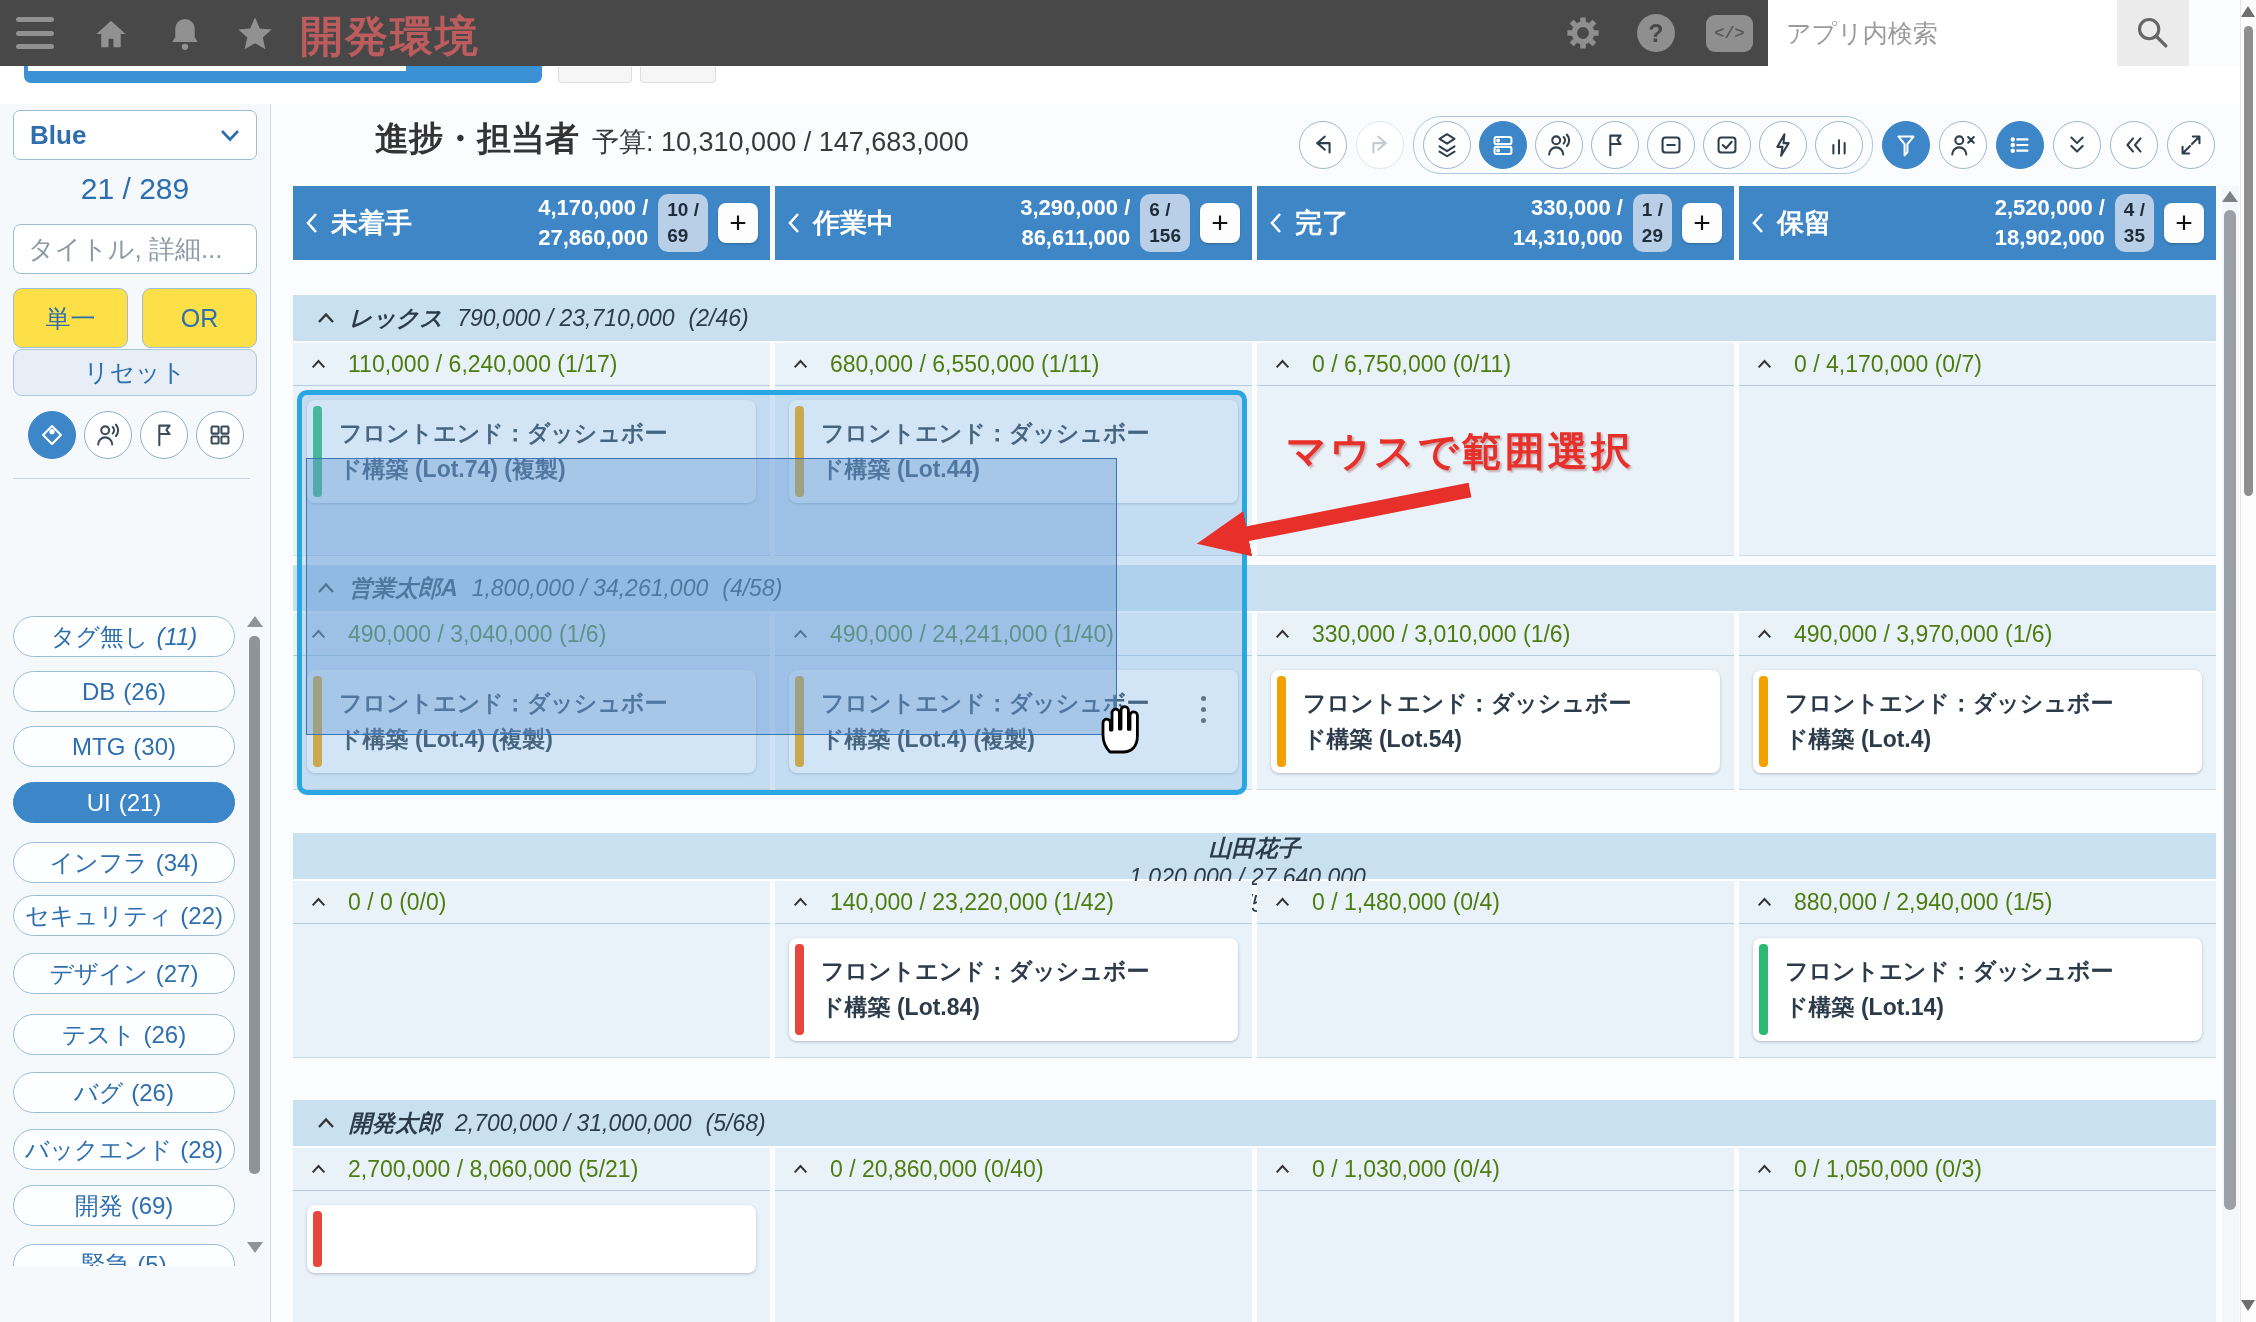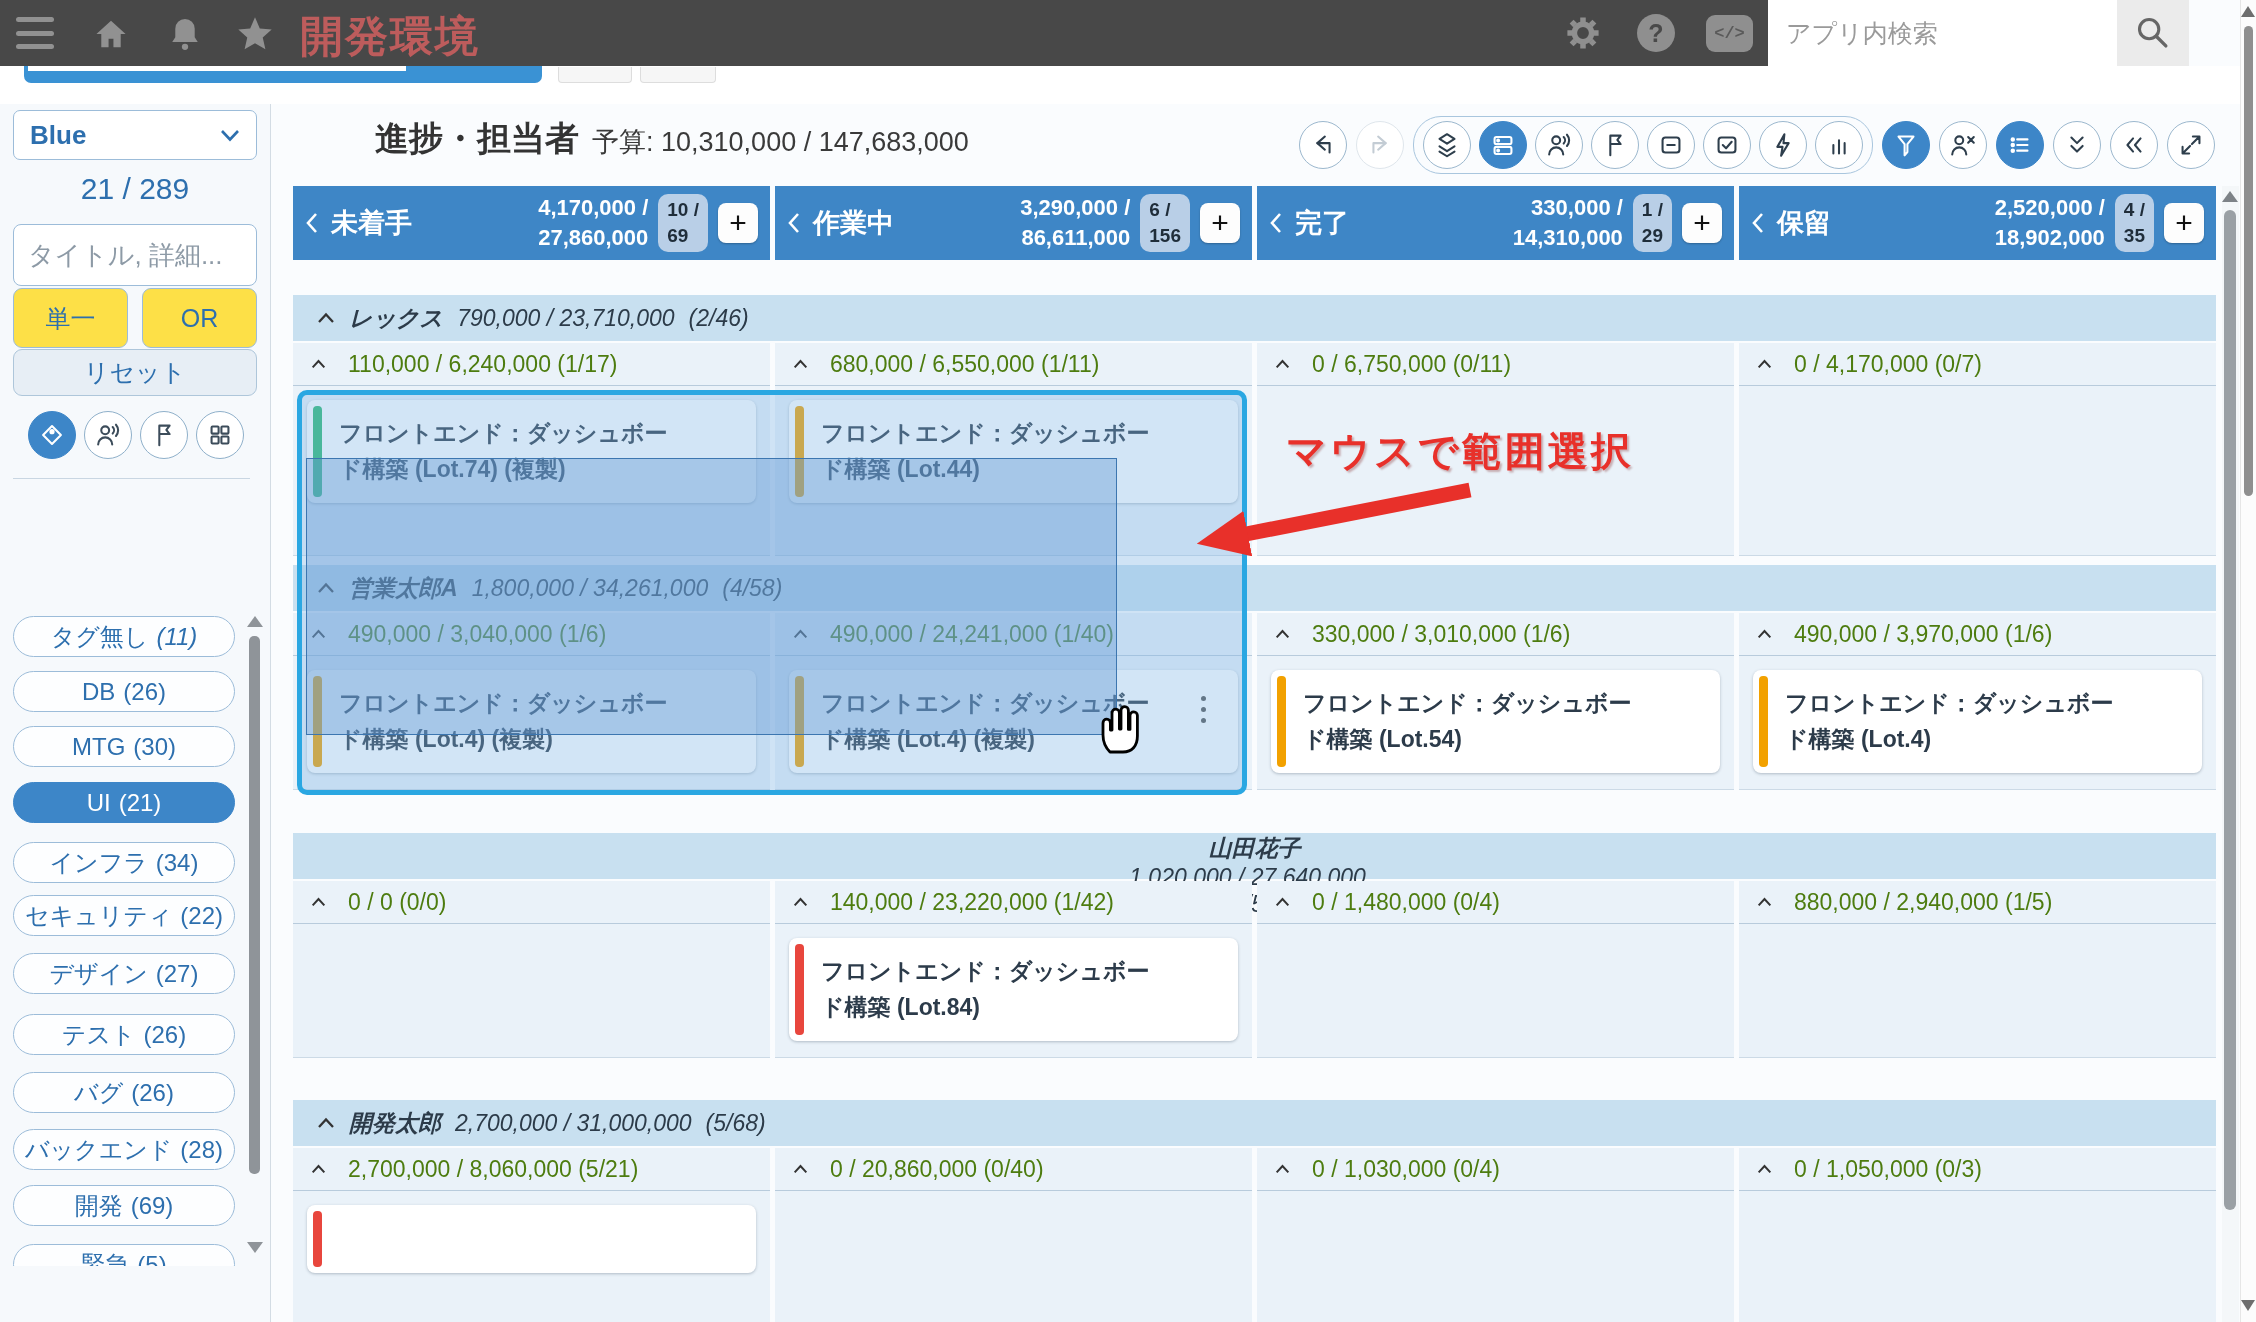--- a/index.html
+++ b/index.html
@@ -22,21 +22,21 @@
   .tabblue{left:24px;top:66px;width:518px;height:17px;background:#3a92d4;border-radius:0 0 7px 7px;z-index:3;}
   .tabwhiteline{left:28px;top:66px;width:378px;height:5px;background:#fff;z-index:4;}
   .tabstub{top:67px;height:15px;background:#f6f6f6;border:1px solid #ddd;border-top:none;border-radius:0 0 4px 4px;z-index:3;}
   
   .sidebar{left:0;top:104px;width:270px;height:1218px;background:#f6f9fc;z-index:2;}
   .sb-divider{left:270px;top:104px;width:1px;height:1218px;background:#d3dce4;z-index:2;}
   .sb-select{left:13px;top:6px;width:244px;height:50px;background:#fff;border:1px solid #9cbcd9;border-radius:7px;
              display:flex;align-items:center;justify-content:space-between;padding:0 16px;box-sizing:border-box;cursor:pointer;}
   .sb-select span{color:#2d6fae;font-size:26px;font-weight:bold;}
   .sb-count{left:0;top:68px;width:270px;text-align:center;color:#2d6fae;font-size:30px;}
-  .sb-input{left:13px;top:120px;width:244px;height:62px;background:#fff;border:1px solid #9cbcd9;border-radius:8px;
+  .sb-input{left:13px;top:120px;width:244px;height:50px;background:#fff;border:1px solid #9cbcd9;border-radius:8px;
             font-size:26px;color:#8b5cf6;padding:11px 14px;box-sizing:border-box;outline:none;}
   .sb-input::placeholder{color:#8d9aa6;}
   .sb-btn{height:60px;background:#fde047;border:1px solid #9cbcd9;border-radius:9px;color:#2d6fae;font-size:25px;cursor:pointer;}
   .sb-reset{left:13px;top:245px;width:244px;height:47px;background:#e7eef5;border:1px solid #aec6da;border-radius:9px;color:#2d6fae;font-size:25px;cursor:pointer;}
   .sb-circ{width:46px;height:46px;border-radius:50%;background:#fff;border:1px solid #8fb0ca;display:flex;align-items:center;justify-content:center;cursor:pointer;color:#3c4c5a;}
   .sb-circ.active{background:#3d86c8;border-color:#3d86c8;color:#fff;}
   .sb-hr{left:13px;top:374px;width:237px;height:1px;background:#c9d6e2;}
   .taglist{left:0;top:400px;width:270px;height:762px;overflow:hidden;}
   .pill{position:absolute;left:13px;width:222px;height:41px;border:1px solid #9cbcd9;border-radius:21px;background:#fdfeff;
         color:#2d6fae;font-size:24px;display:flex;align-items:center;justify-content:center;cursor:pointer;box-sizing:border-box;gap:8px;}
@@ -556,20 +556,24 @@
       <span class="txt">0 / 1,480,000 (0/4)</span>
     </div>
   </div>
   <div class="abs cell" style="left:1739px;top:881px;height:177px;">
     <div class="subhead">
       <svg style="margin-left:18px" width="15" height="10" viewBox="0 0 18 12">
           <polyline points="2,10 9,2.5 16,10" fill="none" stroke="#333" stroke-width="2.4"></polyline>
         </svg>
       <span class="txt">880,000 / 2,940,000 (1/5)</span>
     </div>
+    <div class="card">
+        <span class="cbar bar-green"></span>
+        <div class="card-title">フロントエンド：ダッシュボード構築 (Lot.14)</div>
+      </div>
   </div>
 
   <div class="abs band" style="top:1100px;">
     <svg style="margin-left:24px" width="18" height="12" viewBox="0 0 18 12">
         <polyline points="2,10 9,2.5 16,10" fill="none" stroke="#333" stroke-width="2.3"></polyline>
       </svg>
     <b>開発太郎</b>
       <span class="amt">2,700,000 / 31,000,000</span>
       <span>(5/68)</span>
   </div>

